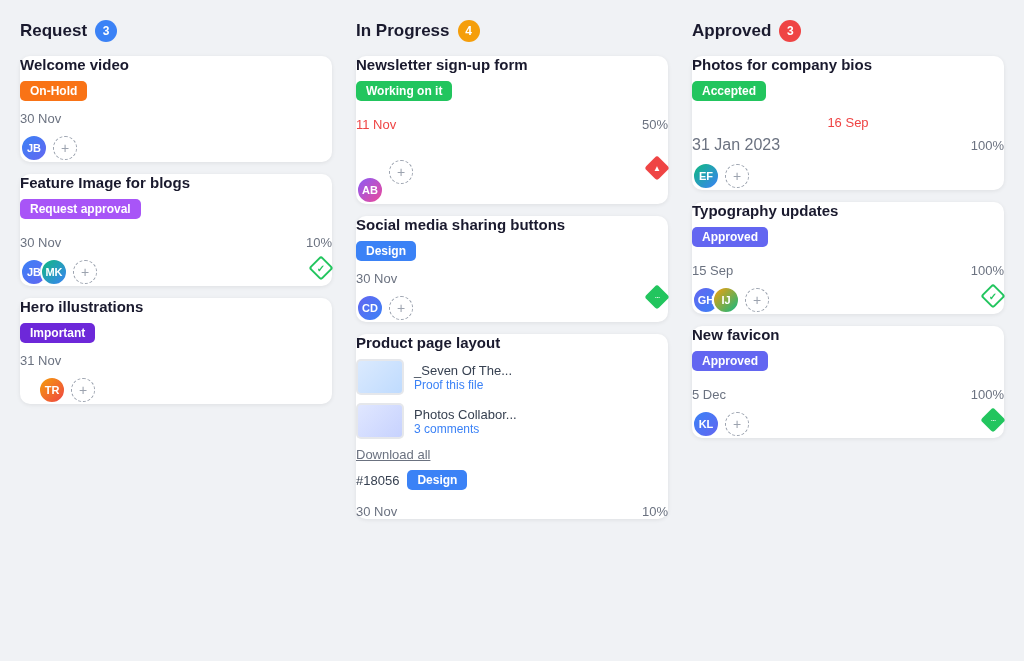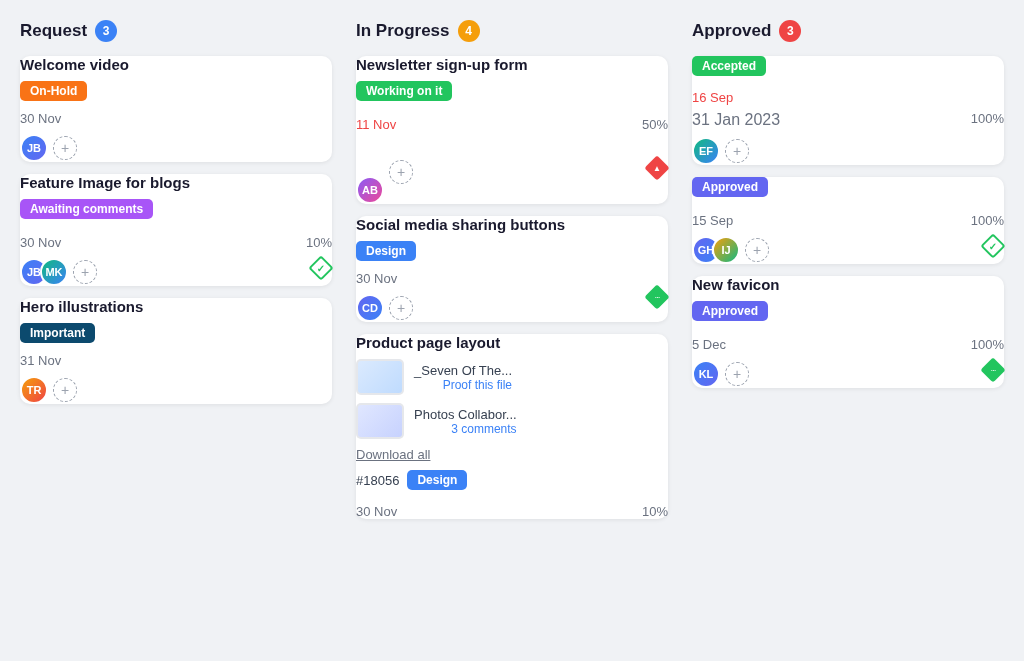--- a/index.html
+++ b/index.html
@@ -58,27 +58,28 @@
     .tag {
       display: inline-block;
       padding: 3px 10px;
       border-radius: 5px;
       font-size: 12px;
       font-weight: 600;
       margin-bottom: 10px;
     }
     .tag-onhold { background: #f97316; color: #fff; }
     .tag-awaiting { background: #a855f7; color: #fff; }
-    .tag-important { background: #0c4a6e; color: #fff; }
+    .tag-important { background: #6d28d9; color: #fff; }
     .tag-working { background: #22c55e; color: #fff; }
     .tag-design { background: #3b82f6; color: #fff; }
     .tag-accepted { background: #22c55e; color: #fff; }
     .tag-approved { background: #6366f1; color: #fff; }
     .card-meta {
       display: flex;
+      align-items: center;
       justify-content: space-between;
       margin-top: 6px;
     }
     .card-date {
       font-size: 13px;
       color: #6b7280;
     }
     .card-date.red { color: #ef4444; }
     .card-percent {
       font-size: 13px;
@@ -165,53 +166,52 @@
       top: 50%;
       left: 50%;
       transform: translate(-50%, -50%) rotate(-45deg);
       color: #fff;
       font-size: 8px;
       letter-spacing: -1px;
     }
     
     .av1 { background: linear-gradient(135deg, #3b82f6, #6366f1); }
     .av2 { background: linear-gradient(135deg, #10b981, #3b82f6); }
-    .av3 { background: linear-gradient(135deg, #f59e0b, #ef4444); }
+    .av3 { background: linear-gradient(135deg, #f59e0b, #ef4444); margin-left: 18px; }
     .av4 { background: linear-gradient(135deg, #8b5cf6, #ec4899); margin-top: 36px; }
     .av5 { background: linear-gradient(135deg, #6366f1, #3b82f6); }
     .av6 { background: linear-gradient(135deg, #f59e0b, #10b981); }
     .av-face {
       width: 28px;
       height: 28px;
       border-radius: 50%;
       display: flex;
       align-items: center;
       justify-content: center;
       color: #fff;
       font-size: 11px;
       font-weight: 700;
       border: 2px solid #fff;
     }
     .date-row {
       display: flex;
-      justify-content: flex-start;
+      justify-content: center;
       align-items: center;
       margin-top: 4px;
     }
     .second-date {
       font-size: 16px;
       color: #6b7280;
     }
     
     .file-item {
       display: flex;
       align-items: center;
       gap: 10px;
       margin-bottom: 8px;
-      text-align: right;
     }
     .file-thumb {
       width: 48px;
       height: 36px;
       background: #e5e7eb;
       border-radius: 5px;
       flex-shrink: 0;
       overflow: hidden;
       display: flex;
       align-items: center;
@@ -285,21 +285,21 @@
           <div class="avatar-row">
             <div class="av-face av1">JB</div>
             <div class="avatar-add">+</div>
           </div>
         </div>
       </div>
     </div>
 
     <div class="card">
       <div class="card-title">Feature Image for blogs</div>
-      <span class="tag tag-awaiting">Awaiting comments</span>
+      <span class="tag tag-awaiting">Request approval</span>
       <div class="card-meta">
         <span class="card-date">30 Nov</span>
         <span class="card-percent">10%</span>
       </div>
       <div class="card-footer">
         <div class="avatar-row">
           <div class="av-overlap">
             <div class="av-face av1">JB</div>
             <div class="av-face av2">MK</div>
           </div>
@@ -399,35 +399,37 @@
     </div>
   </div>
 
   <div>
     <div class="column-header">
       <span class="column-title">Approved</span>
       <span class="badge badge-red">3</span>
     </div>
 
     <div class="card">
+      <div class="card-title">Photos for company bios</div>
       <span class="tag tag-accepted">Accepted</span>
       <div class="date-row">
         <span class="card-date red">16 Sep</span>
       </div>
       <div class="card-meta">
         <span class="second-date">31 Jan 2023</span>
         <span class="card-percent">100%</span>
       </div>
       <div class="avatar-row">
         <div class="av-face av2">EF</div>
         <div class="avatar-add">+</div>
       </div>
     </div>
 
     <div class="card">
+      <div class="card-title">Typography updates</div>
       <span class="tag tag-approved">Approved</span>
       <div class="card-meta">
         <span class="card-date">15 Sep</span>
         <span class="card-percent">100%</span>
       </div>
       <div class="card-footer">
         <div class="avatar-row">
           <div class="av-overlap">
             <div class="av-face av5">GH</div>
             <div class="av-face av6">IJ</div>

